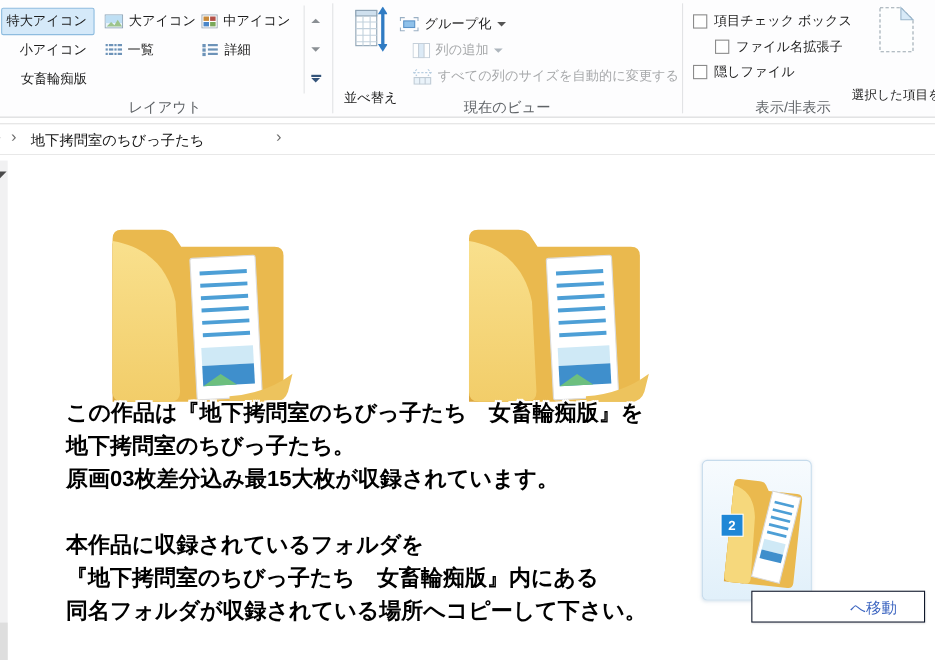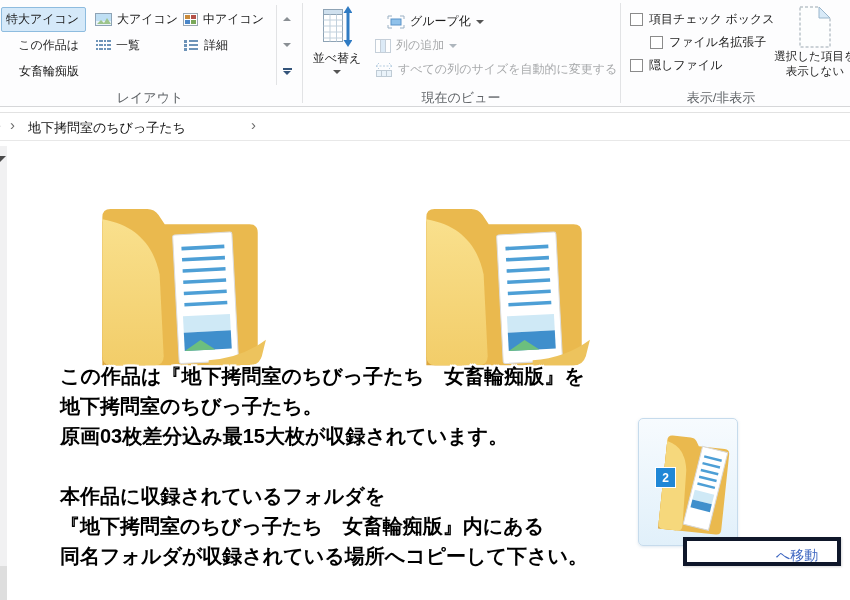--- a/index.html
+++ b/index.html
@@ -8,21 +8,21 @@
   .screen { position:absolute; top:0; left:0; width:850px; height:600px; background:#fff; overflow:hidden; }
 
   
   .ribbon { position:absolute; top:0; left:0; width:850px; height:107px; background:#fdfdfe; border-bottom:1px solid #d6d7d9; }
   .vsep { position:absolute; top:3px; height:100px; width:1px; background:#e2e3e5; }
   .group-label { position:absolute; top:89px; font-size:13px; color:#5f6367; text-align:center; }
   .rbtn { position:absolute; display:flex; align-items:center; gap:5px; height:25px; padding:0 6px;
           font-size:12px; color:#1c1c1c; white-space:nowrap; border:1px solid transparent; border-radius:2px; cursor:default;justify-content:flex-end; }
   .rbtn.selected { background:#d5e9f9; border-color:#8ebcdf; }
   .rbtn.disabled { color:#a7a9ab; }
-  .bigbtn { position:absolute; display:flex; flex-direction:column; align-items:center; font-size:12px; color:#1c1c1c; }
+  .bigbtn { position:absolute; display:flex; flex-direction:column; align-items:center; font-size:12px; color:#1c1c1c;gap:31px; }
   .tri-down { width:0; height:0; border-left:4px solid transparent; border-right:4px solid transparent; border-top:4px solid #555; }
   .tri-down.dim { border-top-color:#aeb6bd; }
   .tri-up-s { width:0; height:0; border-left:4px solid transparent; border-right:4px solid transparent; border-bottom:4px solid #8a8f94; }
   .tri-down-s { width:0; height:0; border-left:4px solid transparent; border-right:4px solid transparent; border-top:4px solid #8a8f94; }
   .arrowbtn { position:absolute; left:279px; width:16px; height:22px; display:flex; align-items:center; justify-content:center; }
   .morebtn { display:flex; flex-direction:column; align-items:center; gap:1px; }
   .morebar { width:9px; height:2px; background:#34547a; }
   .morebtn .tri-down { border-top-color:#34547a; }
   .chkrow { position:absolute; display:flex; align-items:center; gap:6px; font-size:12px; color:#1c1c1c; white-space:nowrap; }
   .chkbox { width:13px; height:13px; background:#fff; border:1px solid #8b8b8b; }
@@ -41,21 +41,21 @@
       border-left:6px solid #4a4a4a; border-bottom:6px solid transparent; }
   .scrollthumb { position:absolute; left:0; top:420px; width:7px; height:39px; background:#dedede; }
   .folder-large { position:absolute; width:184px; height:190px; z-index:1; }
   .ghost { position:absolute; left:638px; top:277px; width:100px; height:128px; z-index:2;
       background:linear-gradient(180deg,#f7fbfe,#e1f0fa); border:1px solid #c6dbec; border-radius:5px;
       box-shadow:0 1px 3px rgba(120,160,190,.25); }
   .badge { position:absolute; left:17px; top:49px; width:19px; height:19px; background:#1f87d6; color:#fff;
       font-size:12px; font-weight:bold; display:flex; align-items:center; justify-content:center;
       box-shadow:0 0 0 1px #ffffff; }
   .tooltip { position:absolute; left:683px; top:396px; width:158px; height:29px; background:#fff;
-      border:4px solid #0f172a; box-shadow:1px 1px 2px rgba(0,0,0,.15); z-index:3; }
+      border:1px solid #0f172a; box-shadow:1px 1px 2px rgba(0,0,0,.15); z-index:3; }
   .tooltip span { position:absolute; left:89px; top:6px; font-size:14px; color:#3b64c0; white-space:nowrap; }
   .annotation { position:absolute; left:60px; top:220px; z-index:4; }
   .ann-line { height:30px; font-size:20px; line-height:30px; font-weight:700; color:#000; white-space:nowrap; letter-spacing:0px;
       text-shadow:-2px -2px 0 #fff, 2px -2px 0 #fff, -2px 2px 0 #fff, 2px 2px 0 #fff,
                   0 -2px 0 #fff, 0 2px 0 #fff, -2px 0 0 #fff, 2px 0 0 #fff; }
 </style>
 </head>
 <body>
 
 <div class="screen">
@@ -80,21 +80,21 @@
           <rect x="0.5" y="0.5" width="14" height="12" fill="#fff" stroke="#9aa7b2"></rect>
           <rect x="2" y="2" width="5" height="4" fill="#c98a3a"></rect>
           <rect x="8" y="2" width="5" height="4" fill="#b45148"></rect>
           <rect x="2" y="7" width="5" height="4" fill="#4a86c8"></rect>
           <rect x="8" y="7" width="5" height="4" fill="#7aa85a"></rect>
         </svg>
       <span>中アイコン</span>
     </div>
 
     <div class="rbtn" style="left:1px; top:33px; width:85px;">
-      <span>この作品は</span>
+      <span>小アイコン</span>
     </div>
 
     <div class="rbtn" style="left:88px; top:33px;">
       <svg width="16" height="13">
           <g fill="#6d93b8">
             <rect x="1" y="1" width="2" height="2"></rect>
             <rect x="4" y="1" width="4" height="2"></rect>
             <rect x="1" y="5" width="2" height="2"></rect>
             <rect x="4" y="5" width="4" height="2"></rect>
             <rect x="1" y="9" width="2" height="2"></rect>
@@ -157,21 +157,21 @@
         <line x1="8" y1="8.5" x2="8" y2="35.5" stroke="#c2d1dd"></line>
           <line x1="14.5" y1="8.5" x2="14.5" y2="35.5" stroke="#c2d1dd"></line>
         <line x1="26" y1="6" x2="26" y2="34" stroke="#2f7bc3" stroke-width="3"></line>
         <path d="M26 0 l-4.5 7 h9 Z" fill="#2f7bc3"></path>
           <path d="M26 41 l-4.5-7 h9 Z" fill="#2f7bc3"></path>
       </svg>
       <span style="margin-top:2px;">並べ替え</span>
       <span class="tri-down" style="margin-top:3px;"></span>
     </div>
 
-    <div class="rbtn" style="left:380px; top:9px;">
+    <div class="rbtn" style="left:356px; top:9px;">
       <svg width="18" height="14">
           <path d="M1 4 V1 H5 M13 1 H17 V4 M17 10 V13 H13 M5 13 H1 V10" fill="none" stroke="#9ab0c4"></path>
           <rect x="4" y="4" width="10" height="6" fill="#8fc1ea" stroke="#5b93c8"></rect>
         </svg>
       <span>グループ化</span>
       <span class="tri-down"></span>
     </div>
 
     <div class="rbtn disabled" style="left:368px; top:33px;">
       <svg width="16" height="14" opacity="0.5">

